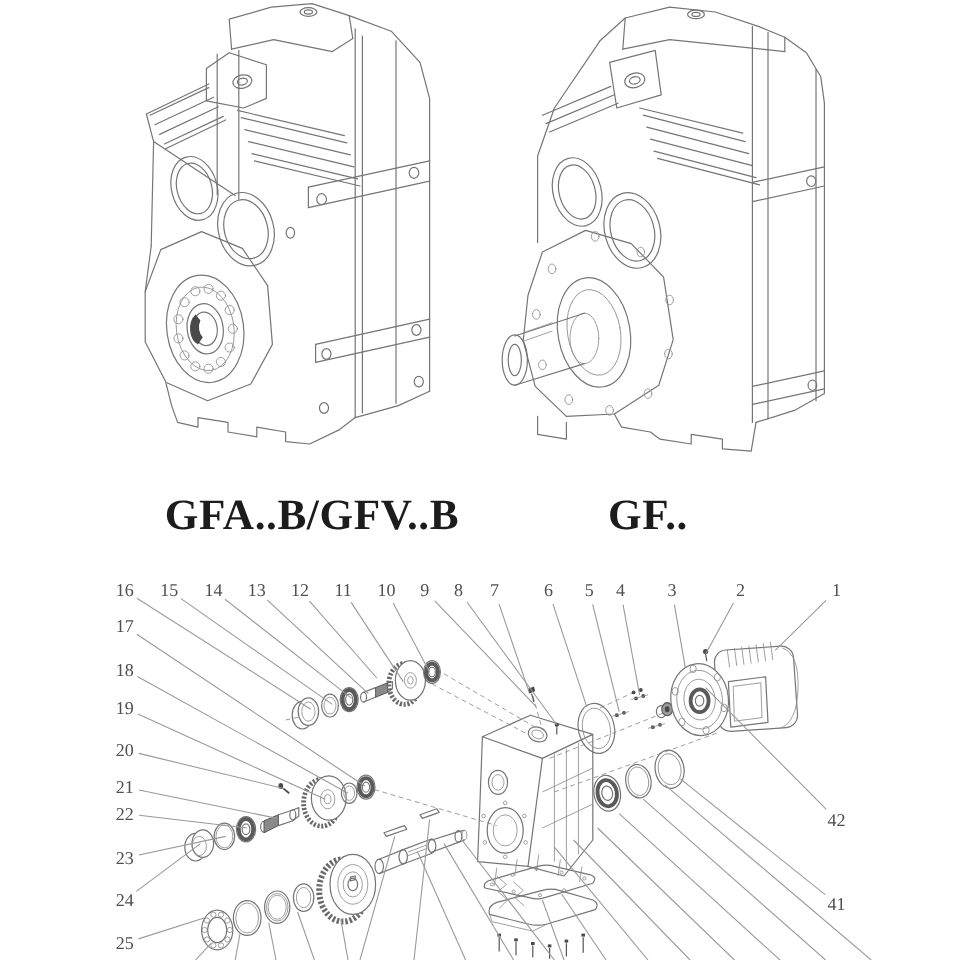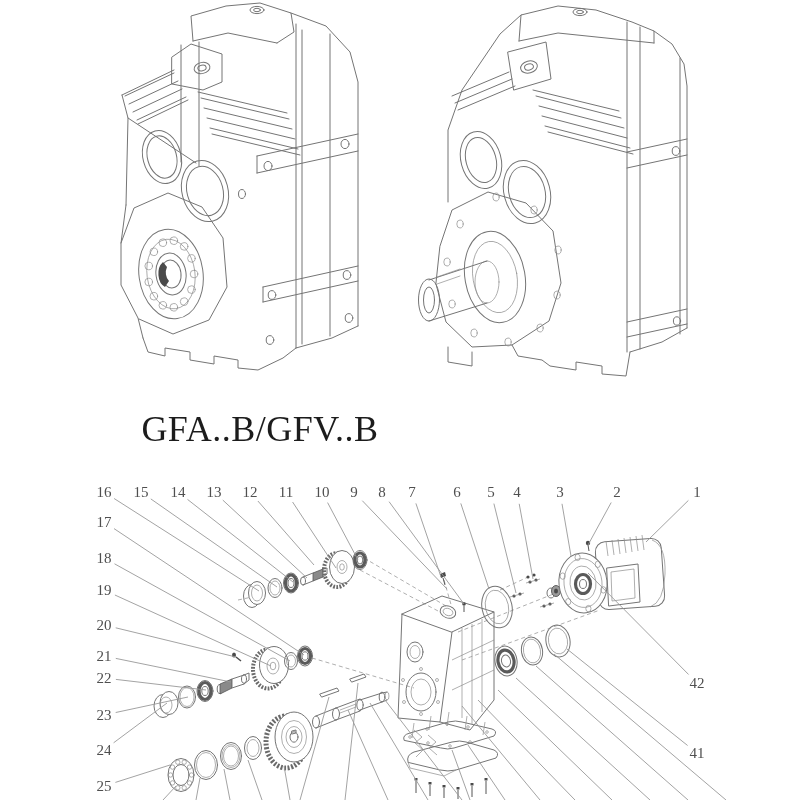--- a/index.html
+++ b/index.html
@@ -1,18 +1,18 @@
 <!DOCTYPE html>
 <html style="--leader: #999999; --numcol: #4f4f4f;"><head>
 <meta charset="utf-8">
 <style>
   html,body{margin:0;padding:0;background:#fff;}
   #stage{position:relative;width:800px;height:800px;background:#fff;overflow:hidden;
          font-family:"Liberation Serif",serif;}
-  .cap{position:absolute;top:408px;font-weight:normal;font-size:36px;color:#1c1c1c;
+  .cap{position:absolute;top:408px;font-weight:bold;font-size:36px;color:#1c1c1c;
        text-align:center;letter-spacing:0.5px;white-space:nowrap;}
   #cap-left{left:110px;width:300px;}
   #cap-right{left:440px;width:200px;}
   svg{position:absolute;}
   .ln{fill:none;stroke:#757575;stroke-width:1;stroke-linejoin:round;stroke-linecap:round;}
   .lnt{fill:none;stroke:#8d8d8d;stroke-width:0.7;}
   .wh{fill:#ffffff;stroke:#757575;stroke-width:1;}
   .brg{fill:none;stroke:#5a5a5a;stroke-width:3.2;}
   .teeth{fill:none;stroke:#6a6a6a;stroke-width:5;stroke-dasharray:2 1.6;}
   .teeth-sm{fill:none;stroke:#6a6a6a;stroke-width:4;stroke-dasharray:1.8 1.4;}
@@ -181,20 +181,21 @@
       <ellipse cx="29" cy="300" rx="10.5" ry="21"></ellipse>
       <ellipse cx="29" cy="300" rx="5.5" ry="13"></ellipse>
       <path d="M37,277 L60,269 M37,284 L60,276" class="lnt"></path>
 
       <path d="M112,345 L118,356 L142,360 L150,366 L176,370 L176,362 L202,366 L202,374 L226,376 L230,352"></path>
       <path d="M48,347 L48,362 L72,366 L72,352"></path>
     </g>
   </svg>
 
   <div id="cap-left" class="cap">GFA..B/GFV..B</div>
+  <div id="cap-right" class="cap">GF..</div>
 
   <svg id="exploded" style="left:0;top:460px" width="800" height="340" viewBox="0 460 800 340">
 
     <g class="dash">
       <path d="M238,600 L252,597"></path>
       <path d="M364,558 L446,606"></path>
       <path d="M360,570 L440,612"></path>
       <path d="M312,658 L414,688"></path>
       <path d="M458,632 L576,585"></path>
       <path d="M462,660 L600,610"></path>

